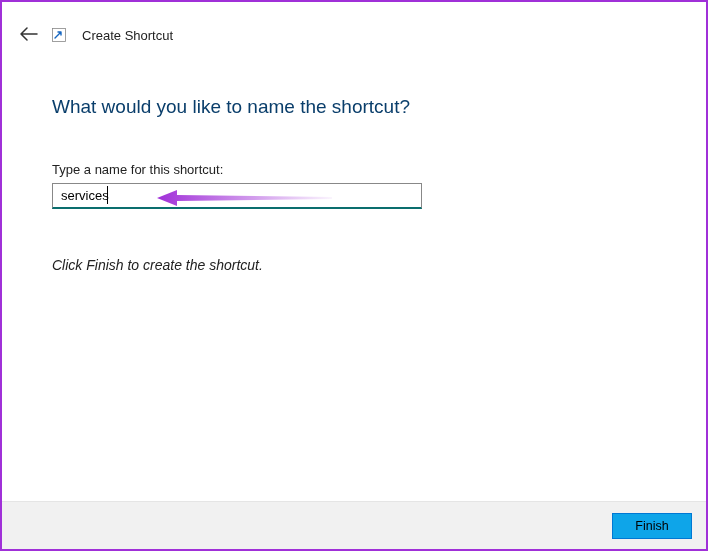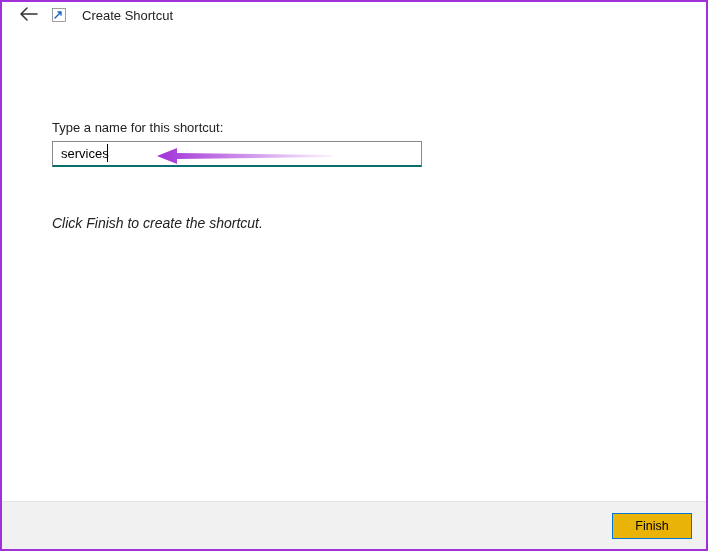--- a/index.html
+++ b/index.html
@@ -12,21 +12,21 @@
       width: 708px;
       height: 551px;
       background: #ffffff;
       border: 2px solid #a030d8;
       position: relative;
       overflow: hidden;
     }
     .header {
       display: flex;
       align-items: center;
-      padding: 4px 18px 0 18px;
+      padding: 24px 18px 0 18px;
       gap: 16px;
     }
     .back-arrow {
       font-size: 18px;
       color: #333;
       cursor: pointer;
       line-height: 1;
     }
     .shortcut-icon {
       width: 14px;
@@ -104,21 +104,21 @@
       align-items: center;
       justify-content: flex-end;
       padding-right: 14px;
       gap: 8px;
     }
     .btn {
       min-width: 80px;
       height: 26px;
       font-size: 12.5px;
       font-family: inherit;
-      background: #eab308;
+      background: #0ea5e9;
       border: 1px solid #aaa;
       cursor: pointer;
       padding: 0 12px;
     }
     .btn.primary {
       border: 1px solid #0078d4;
     }
   </style>
 </head>
 <body>
@@ -132,20 +132,21 @@
   <span class="shortcut-icon">
     <svg width="14" height="14" viewBox="0 0 14 14">
       <rect x="0.5" y="0.5" width="13" height="13" fill="#fff" stroke="#888" stroke-width="0.8"></rect>
       <path d="M3 10 L9 4 M9 4 L6 4 M9 4 L9 7" stroke="#1565c0" stroke-width="1.4" fill="none" stroke-linecap="round"></path>
     </svg>
   </span>
   <span class="wizard-title">Create Shortcut</span>
 </div>
 
 <div class="content">
+  <h1 class="main-heading">What would you like to name the shortcut?</h1>
 
   <div class="field-label">Type a name for this shortcut:</div>
 
   <div class="input-wrap">
     <input type="text" class="name-input" value="services" style="">
     <div class="cursor-bar"></div>
     <svg class="annotation-arrow" width="175" height="16" viewBox="0 0 175 16">
       <defs>
         <linearGradient id="arrgrad" x1="0%" y1="0%" x2="100%" y2="0%">
           <stop offset="0%" stop-color="#a030d8"></stop>

